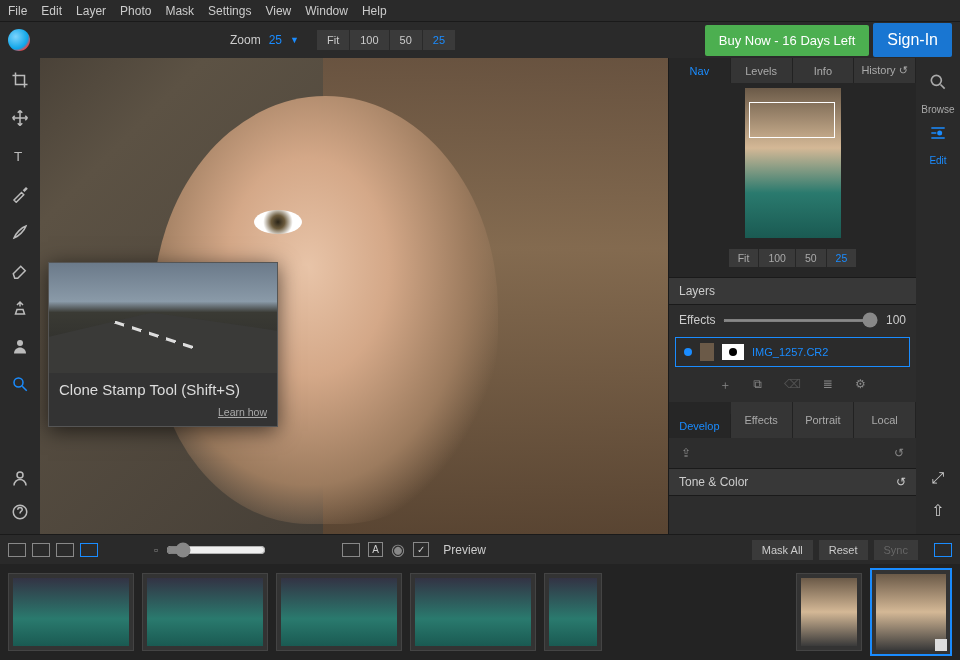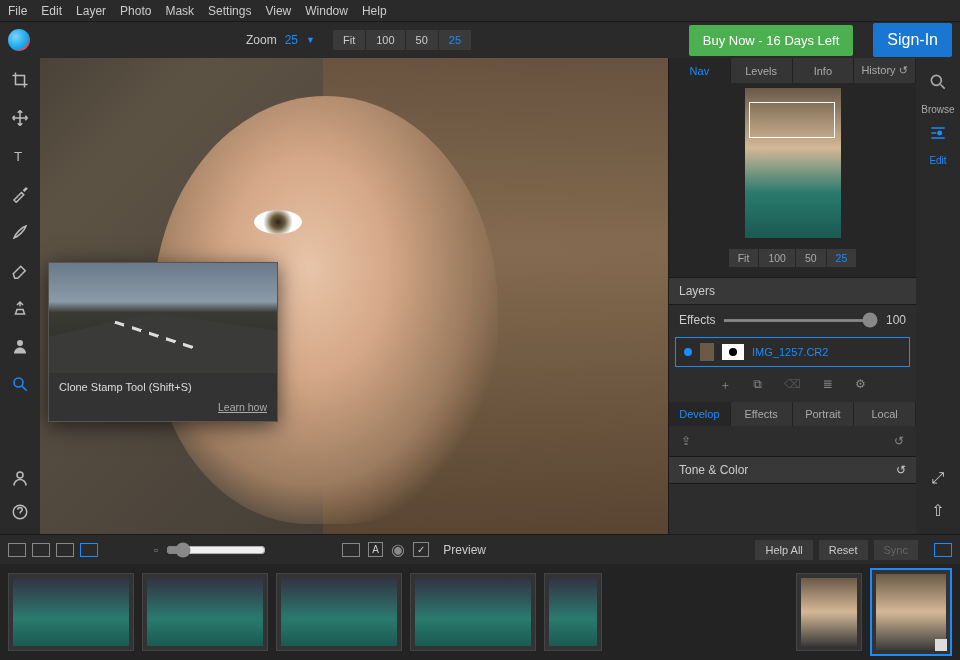--- a/index.html
+++ b/index.html
@@ -3,21 +3,21 @@
 <meta charset="utf-8">
 <style>
 * { margin: 0; padding: 0; box-sizing: border-box; font-family: -apple-system, BlinkMacSystemFont, "Segoe UI", Arial, sans-serif; }
 body { background: #2a2a2a; color: #ccc; width: 960px; height: 660px; overflow: hidden; font-size: 12px; }
 
 
 .menubar { height: 22px; background: #2a2a2a; display: flex; align-items: center; padding: 0 8px; gap: 14px; border-bottom: 1px solid #1a1a1a; }
 .menubar span { color: #ccc; cursor: pointer; }
 
 
-.toolbar { height: 36px; background: #2a2a2a; display: flex; align-items: center; padding: 0 8px; position: relative; gap: 16px; }
+.toolbar { height: 36px; background: #2a2a2a; display: flex; align-items: center; padding: 0 8px; position: relative; }
 .logo { width: 22px; height: 22px; border-radius: 50%; background: radial-gradient(circle at 35% 35%, #7dd3fc, #0ea5e9 60%, #ef4444 75%); margin-right: 200px; }
 .zoom-group { display: flex; align-items: center; gap: 8px; }
 .zoom-label { color: #ccc; }
 .zoom-val { color: #1a8cff; }
 .seg { display: flex; gap: 1px; margin-left: 10px; }
 .seg button { background: #3a3a3a; border: none; color: #ccc; padding: 4px 10px; font-size: 11px; cursor: pointer; }
 .seg button.active { color: #1a8cff; }
 .spacer { flex: 1; }
 .buy { background: #4caf50; color: #fff; border: none; padding: 8px 14px; font-size: 13px; cursor: pointer; border-radius: 2px; }
 .signin { background: #1976d2; color: #fff; border: none; padding: 8px 14px; font-size: 16px; cursor: pointer; border-radius: 2px; margin-left: 4px; }
@@ -34,21 +34,21 @@
 
 .face { position: absolute; left: 18%; top: 8%; width: 55%; height: 90%; background: radial-gradient(ellipse at 45% 40%, #e8c4a8 0%, #d4a888 30%, #9c7b5e 60%, rgba(0,0,0,0) 75%); border-radius: 50% 50% 45% 45%; }
 .eye { position: absolute; left: 34%; top: 32%; width: 48px; height: 24px; background: radial-gradient(circle at 50% 50%, #2a2418 0%, #6b5a3c 25%, #fff 55%); border-radius: 50%; }
 .hair { position: absolute; right: 0; top: 0; width: 55%; height: 100%; background: linear-gradient(180deg, #6b5440 0%, #8a6f52 40%, #5c4632 100%); opacity: 0.9; }
 
 
 .tooltip { position: absolute; left: 8px; top: 204px; width: 230px; background: #333; border: 1px solid #555; padding: 0 0 8px 0; box-shadow: 0 4px 20px rgba(0,0,0,.6); }
 .tooltip-img { height: 110px; background: linear-gradient(180deg, #6b7a8a 0%, #8a9aa8 35%, #3a3a34 45%, #2a2a28 100%); position: relative; }
 .road { position: absolute; bottom: 0; left: 0; right: 0; height: 55%; background: #3a3a38; clip-path: polygon(0 100%, 100% 100%, 100% 30%, 45% 0, 0 40%); }
 .road::before { content: ""; position: absolute; left: 5%; top: 20%; width: 60%; height: 3px; background: repeating-linear-gradient(90deg, #ddd 0 10px, transparent 10px 18px); transform: rotate(18deg); }
-.tooltip-title { color: #ddd; font-size: 11px; padding: 8px 10px 4px; }
+.tooltip-title { color: #ddd; font-size: 15px; padding: 8px 10px 4px; }
 .tooltip-body { color: #999; font-size: 10.5px; line-height: 1.4; padding: 0 10px; }
 .tooltip-link { color: #aaa; text-decoration: underline; font-size: 10.5px; display: block; text-align: right; padding: 4px 10px 0; }
 
 
 .rightpanel { width: 248px; background: #2d2d2d; display: flex; flex-direction: column; border-left: 1px solid #1a1a1a; }
 .rtabs { display: flex; background: #262626; }
 .rtabs button { flex: 1; background: #353535; border: none; color: #aaa; padding: 6px 0; font-size: 11px; cursor: pointer; border-right: 1px solid #222; }
 .rtabs button.active { background: #262626; color: #1a8cff; }
 .nav-preview { height: 160px; display: flex; align-items: center; justify-content: center; background: #262626; }
 .nav-thumb { width: 96px; height: 150px; background: linear-gradient(180deg, #6b5a48 0%, #d4b896 40%, #2a7a6e 70%, #1a5a52 100%); position: relative; }
@@ -64,21 +64,21 @@
 .layer-dot { width: 8px; height: 8px; border-radius: 50%; background: #1a8cff; }
 .layer-thumb { width: 14px; height: 18px; background: #6b5a48; }
 .layer-mask { width: 22px; height: 16px; background: #fff; display:flex; align-items:center; justify-content:center;}
 .layer-mask::after{content:""; width:8px;height:8px;border-radius:50%;background:#000;}
 .layer-name { color: #1a8cff; font-size: 11px; }
 .layer-tools { display: flex; justify-content: center; gap: 22px; padding: 8px 0; color: #888; }
 .layer-tools span { cursor: pointer; }
 
 .dev-tabs { display: flex; background: #262626; }
 .dev-tabs button { flex: 1; background: #353535; border: none; color: #aaa; padding: 6px 0; font-size: 11px; cursor: pointer; border-right: 1px solid #222;}
-.dev-tabs button.active { background: #262626; color: #1a8cff; }
+.dev-tabs button.active { background: #262626; color: #1a8cff; margin-top: 12px; }
 .preset-row { display: flex; justify-content: space-between; padding: 8px 12px; color: #888; }
 
 
 .farright { width: 44px; background: #2a2a2a; display: flex; flex-direction: column; align-items: center; padding-top: 14px; gap: 8px; }
 .farright .fitem { color: #aaa; font-size: 10px; text-align: center; cursor: pointer; display:flex; flex-direction:column; align-items:center; gap:12px;}
 .farright .fitem.active { color: #1a8cff; }
 .farright .fbottom { margin-top: auto; margin-bottom: 14px; display:flex; flex-direction:column; gap:14px; align-items:center;}
 
 
 .controlbar { height: 30px; background: #2a2a2a; display: flex; align-items: center; padding: 0 8px; gap: 8px; border-top: 1px solid #1a1a1a; }
@@ -308,21 +308,21 @@
   <div style="width:40px"></div>
   <span style="color:#888">▫</span>
   <input type="range" class="cb-slider" min="0" max="100" value="10" style="">
   <div style="width:60px"></div>
   <div class="cb-icon" style="border-style:solid"></div>
   <span style="border:1px solid #888;padding:1px 3px;font-size:10px">A</span>
   <span style="color:#888;font-size:16px">◉</span>
   <span style="border:1px solid #888;padding:1px 3px;font-size:10px">✓</span>
   <span style="margin-left:6px">Preview</span>
   <div class="cb-right">
-    <button class="cb-btn">Help All</button>
+    <button class="cb-btn">Mask All</button>
     <button class="cb-btn">Reset</button>
     <button class="cb-btn dim">Sync</button>
     <div class="cb-icon active" style="margin-left:10px"></div>
   </div>
 </div>
 
 <div class="filmstrip">
   <div class="thumb wide">
       <div class="thumb-img-lay"></div>
     </div>

